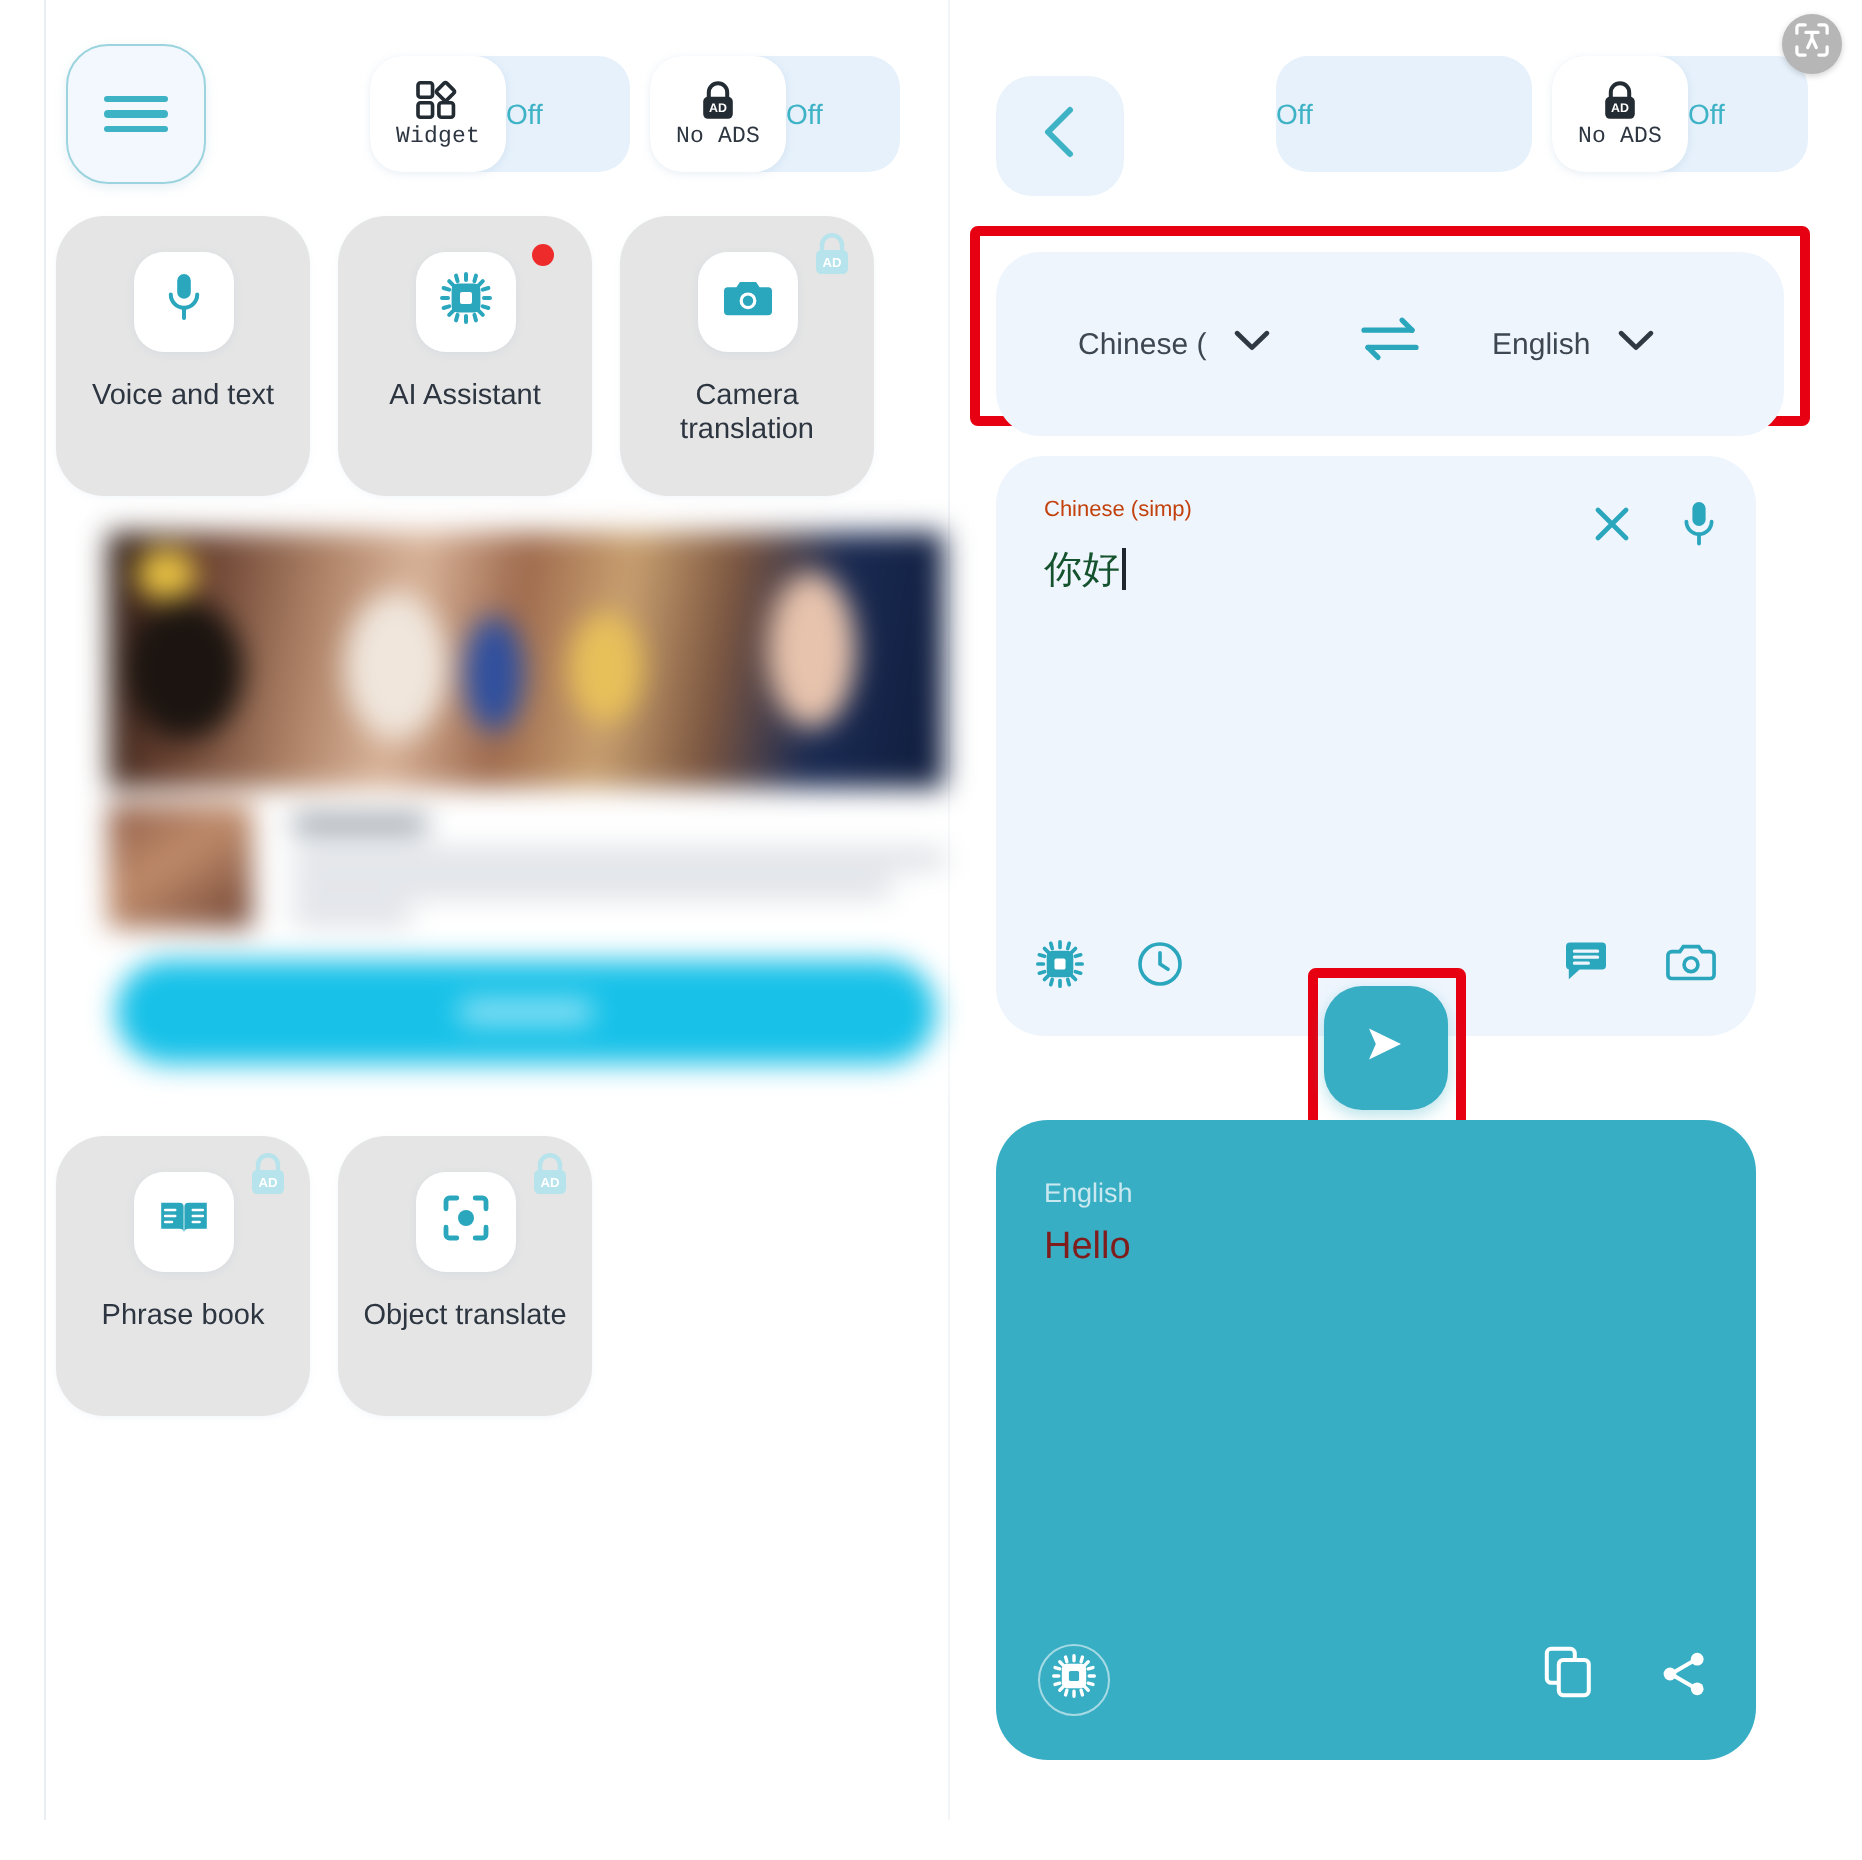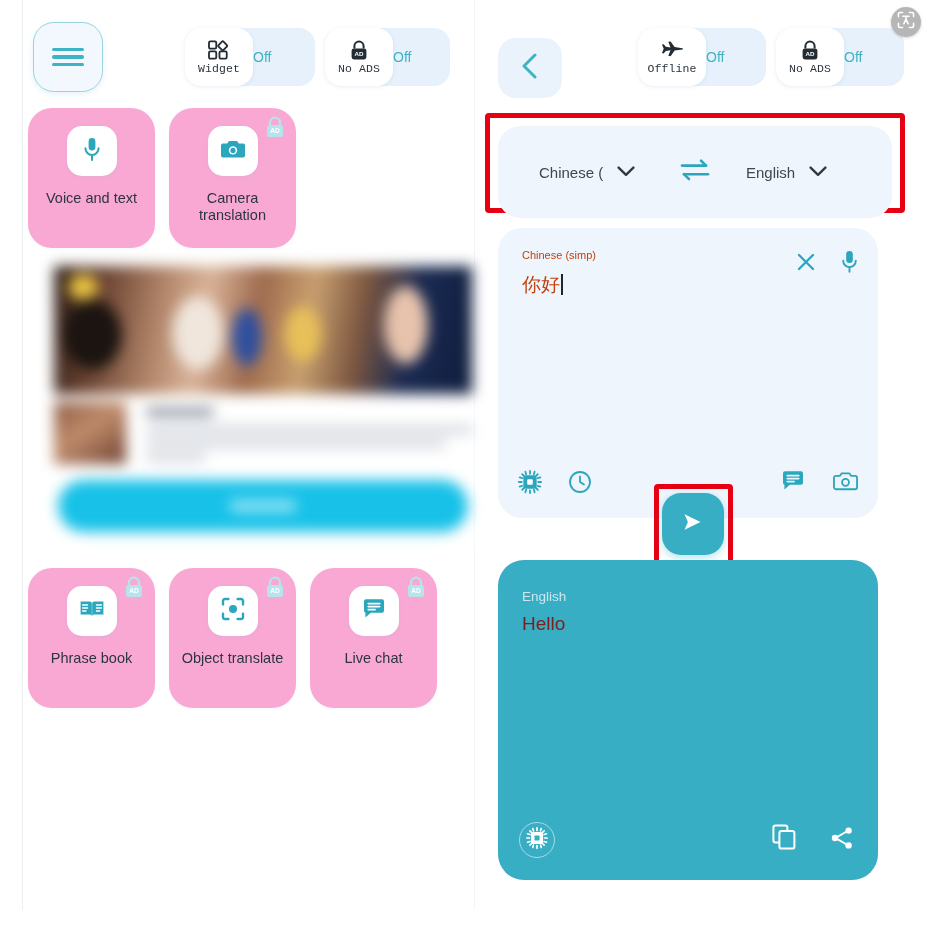--- a/index.html
+++ b/index.html
@@ -56,21 +56,21 @@
   .toggle-pill .state{
     flex:1; text-align:left; font-size:14px; color:#3fb3c6; font-weight:400;
   }
 
   
   .card-grid{ position:absolute; left:5px; width:440px; display:flex; gap:14px; }
   .card-grid.row1{ top:108px; }
   .card-grid.row2{ top:568px; }
   .feat-card{
     position:relative; width:127px; height:140px;
-    background:#f9a8d4; border-radius:24px;
+    background:#e5e5e5; border-radius:24px;
     box-shadow:0 1px 3px rgba(140,175,205,.10);
   }
   .feat-card .icon-tile{
     position:absolute; left:50%; transform:translateX(-50%); top:18px;
     width:50px; height:50px; background:#fff; border-radius:15px;
     display:flex; align-items:center; justify-content:center;
     box-shadow:0 1px 4px rgba(140,175,205,.16);
   }
   .feat-card .feat-label{
     position:absolute; left:0; right:0; top:82px; text-align:center;
@@ -147,21 +147,21 @@
 
   
   .input-card{
     position:absolute; left:22px; top:228px; width:380px; height:290px;
     background:#eff5fd; border-radius:24px;
   }
   .input-card .src-label{
     position:absolute; left:24px; top:21px; font-size:11px; color:#c2410c;
   }
   .input-card .src-text{
-    position:absolute; left:24px; top:44px; font-size:19px; color:#c2410c;
+    position:absolute; left:24px; top:44px; font-size:19px; color:#14532d;
   }
   .caret{
     display:inline-block; width:1.6px; height:21px; background:#20262d;
     vertical-align:-4px; margin-left:1px;
   }
   .input-card .clear-x{ position:absolute; right:62px; top:24px; }
   .input-card .mic-in{ position:absolute; right:20px; top:22px; }
   .input-card .foot{
     position:absolute; left:20px; right:20px; bottom:18px; height:30px;
   }
@@ -265,20 +265,35 @@
             <svg width="18" height="25" viewBox="0 0 18 25">
               <rect x="5.6" y="1" width="6.8" height="12.4" rx="3.4" fill="#2aa6bd"></rect>
               <path d="M2.4 11.3a6.6 6.6 0 0 0 13.2 0" fill="none" stroke="#2aa6bd" stroke-width="2" stroke-linecap="round"></path>
               <path d="M9 18v5" stroke="#2aa6bd" stroke-width="2" stroke-linecap="round"></path>
             </svg>
           </span>
         </div>
         <div class="feat-label">Voice and text</div>
       </div>
 
+      <div class="feat-card">
+        <div class="dot-badge"></div>
+        <div class="icon-tile">
+          <span>
+            <svg width="26" height="26" viewBox="0 0 26 26">
+              <g stroke="#2aa6bd" stroke-width="2" stroke-linecap="round">
+                <path d="M13 1v3M8 1.8l.8 2.8M18 1.8l-.8 2.8M13 25v-3M8 24.2l.8-2.8M18 24.2l-.8-2.8M1 13h3M1.8 8l2.8.8M1.8 18l2.8-.8M25 13h-3M24.2 8l-2.8.8M24.2 18l-2.8-.8M4.6 4.6l2.1 2.1M21.4 4.6l-2.1 2.1M4.6 21.4l2.1-2.1M21.4 21.4l-2.1-2.1"></path>
+              </g>
+              <rect x="5.8" y="5.8" width="14.4" height="14.4" rx="3" fill="#2aa6bd"></rect>
+              <rect x="10" y="10" width="6" height="6" rx="1" fill="#fff"></rect>
+            </svg>
+          </span>
+        </div>
+        <div class="feat-label">AI Assistant</div>
+      </div>
 
       <div class="feat-card">
         <div class="ad-lock">
           <svg width="22" height="24" viewBox="0 0 22 24">
             <path d="M6 9.2V6.6a5 5 0 0 1 10 0v2.6" fill="none" stroke="#b6e3ec" stroke-width="2.2"></path>
             <rect x="3" y="9" width="16" height="12" rx="2.6" fill="#b6e3ec"></rect>
             <text x="11" y="17.3" font-size="6.6" font-family="Liberation Sans, sans-serif" font-weight="bold" fill="#ffffff" text-anchor="middle">AD</text>
           </svg>
         </div>
         <div class="icon-tile">
@@ -357,64 +372,36 @@
                 <path d="M2 16.6v3.6A1.8 1.8 0 0 0 3.8 22h3.6"></path>
                 <path d="M22 16.6v3.6a1.8 1.8 0 0 1-1.8 1.8h-3.6"></path>
               </g>
               <circle cx="12" cy="12" r="4" fill="#2aa6bd"></circle>
             </svg>
           </span>
         </div>
         <div class="feat-label">Object translate</div>
       </div>
 
-      <div class="feat-card">
-        <div class="ad-lock">
-          <svg width="22" height="24" viewBox="0 0 22 24">
-            <path d="M6 9.2V6.6a5 5 0 0 1 10 0v2.6" fill="none" stroke="#b6e3ec" stroke-width="2.2"></path>
-            <rect x="3" y="9" width="16" height="12" rx="2.6" fill="#b6e3ec"></rect>
-            <text x="11" y="17.3" font-size="6.6" font-family="Liberation Sans, sans-serif" font-weight="bold" fill="#ffffff" text-anchor="middle">AD</text>
-          </svg>
-        </div>
-        <div class="icon-tile">
-          <span>
-            <svg width="24" height="22" viewBox="0 0 24 22">
-              <path d="M2 3.2a2 2 0 0 1 2-2h16a2 2 0 0 1 2 2v9.6a2 2 0 0 1-2 2H8.8L3.4 19.6v-4.8H4a2 2 0 0 1-2-2z" fill="#2aa6bd"></path>
-              <g stroke="#fff" stroke-width="1.6" stroke-linecap="round">
-                <path d="M6.2 5.6h11.6M6.2 8.6h11.6M6.2 11.6h7"></path>
-              </g>
-            </svg>
-          </span>
-        </div>
-        <div class="feat-label">Live chat</div>
-      </div>
     </div>
   </div>
 
   <div id="right-pane">
 
     <div class="r-top">
 
       <div class="back-btn">
         <span>
           <svg width="20" height="26" viewBox="0 0 20 26">
             <path d="M15 2L4 13l11 11" fill="none" stroke="#3fb3c6" stroke-width="3" stroke-linecap="round" stroke-linejoin="round"></path>
           </svg>
         </span>
       </div>
 
       <div class="toggle-pill widget" style="left:140px;width:128px;">
-        <div class="tile">
-          <span class="glyph">
-            <svg width="24" height="20" viewBox="0 0 24 20">
-              <path d="M22.4 8.2L14.6 7 10.6 1.4 8.3 1.8l2.2 5.6-4.6-.7L3.6 4.2 2 4.6l1.7 4.2L2 13l1.6.4 2.3-2.5 4.6-.7-2.2 5.6 2.3.4 4-5.6 7.8-1.2c.7-.1.9-1.1 0-1.2z" fill="#232b33"></path>
-            </svg>
-          </span>
-          <span class="cap">Offline</span>
-        </div>
         <span class="state">Off</span>
       </div>
 
       <div class="toggle-pill noads" style="left:278px;width:128px;">
         <div class="tile">
           <span class="glyph">
             <svg width="20" height="21" viewBox="0 0 20 21">
               <path d="M5.4 8.6V6.2a4.6 4.6 0 0 1 9.2 0v2.4" fill="none" stroke="#232b33" stroke-width="2"></path>
               <rect x="2.6" y="8.4" width="14.8" height="11" rx="2.4" fill="#232b33"></rect>
               <text x="10" y="16.2" font-size="6.2" font-family="Liberation Sans, sans-serif" font-weight="bold" fill="#fff" text-anchor="middle">AD</text>

